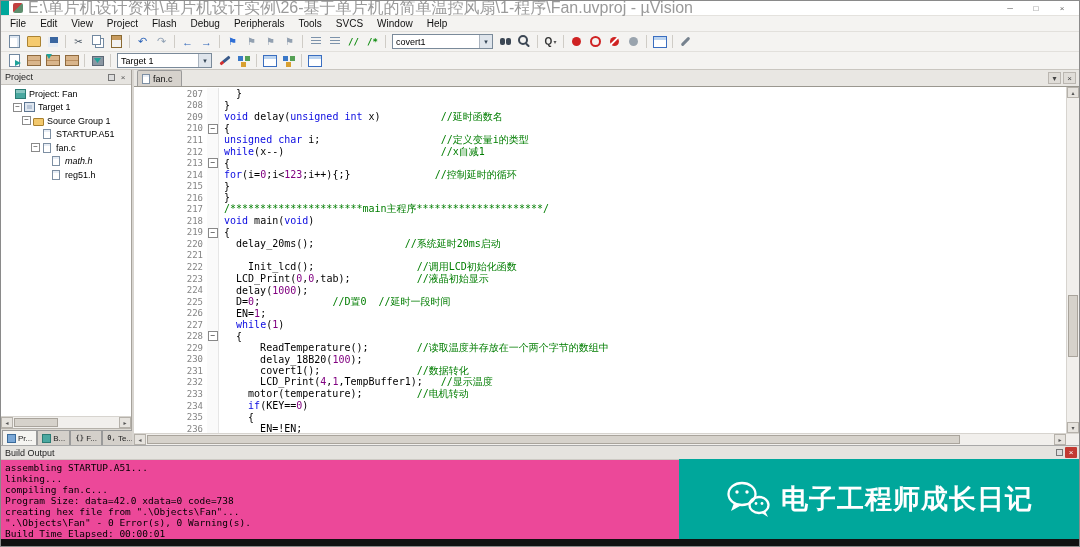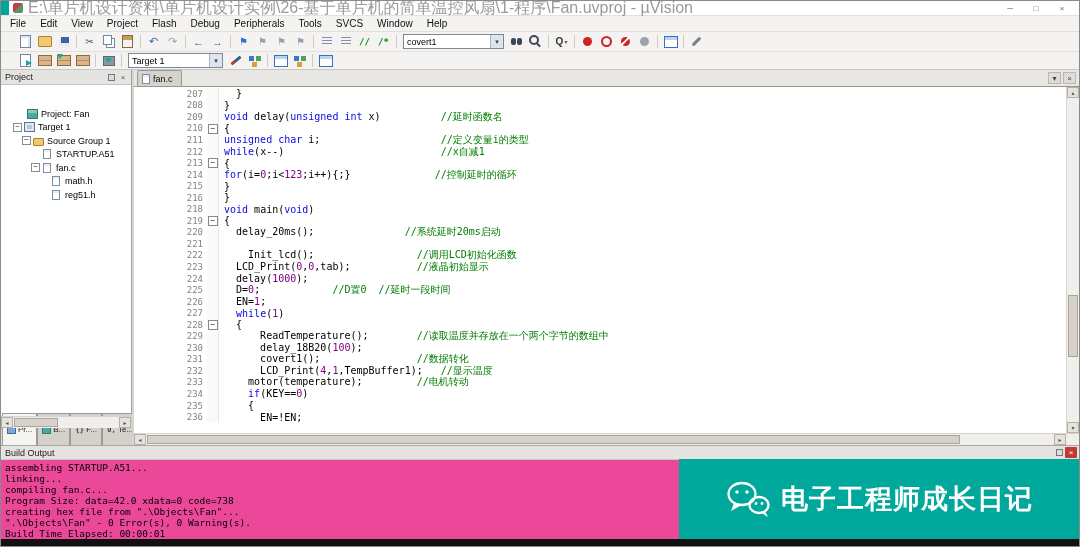--- a/index.html
+++ b/index.html
@@ -11,21 +11,21 @@
   .tealcorner{width:8px;height:100%;background:var(--teal);}
   .appicon{width:10px;height:10px;margin:0 5px 0 4px;border-radius:2px;
     background:linear-gradient(135deg,#c24040 0 50%,#5f8f6f 50%);}
   .title{font-size:16px;color:#9a9a9a;white-space:nowrap;overflow:hidden;flex:1;}
   .wctl{display:flex;align-items:center;margin-right:4px;}
   .tbtn{width:26px;height:13px;display:flex;align-items:center;justify-content:center;font-size:8px;color:#666;}
   
   .menubar{height:16px;flex:0 0 16px;background:#f4f3f1;border-bottom:1px solid #e2e0dc;display:flex;align-items:center;padding-left:2px;}
   .mi{font-size:10px;color:#111;padding:0 7px;line-height:16px;}
   
-  .toolbar{display:flex;align-items:center;background:#f4f3f1;padding-left:15px;}
+  .toolbar{display:flex;align-items:center;background:#f4f3f1;padding-left:4px;}
   .t1{height:20px;flex:0 0 20px;border-bottom:1px solid #e2e0dc;}
   .t2{height:18px;flex:0 0 18px;border-bottom:1px solid #c9c6c0;}
   .sep{width:1px;height:13px;background:#cfccc6;margin:0 3px;}
   .combo{display:inline-flex;align-items:center;height:15px;background:#fff;border:1px solid #7a8a9a;margin:0 3px;font-size:9px;}
   .combo .cv{padding-left:3px;overflow:hidden;white-space:nowrap;color:#000;}
   .combo .ca{width:13px;height:100%;background:#dfe5ec;border-left:1px solid #aab4bf;display:flex;align-items:center;justify-content:center;font-size:7px;color:#345;}
   
   .g-down::before{content:"▾";} .g-up::before{content:"▴";} .g-left::before{content:"◂";} .g-right::before{content:"▸";}
   .g-close::before{content:"×";} .g-min::before{content:"─";} .g-max::before{content:"□";}
   .g-pin::before{content:"";width:5px;height:5px;border:1px solid #777;background:#ddd;display:block;}
@@ -81,21 +81,21 @@
   .tic{width:11px;height:10px;margin-right:3px;flex:0 0 11px;}
   .tic-workspace{background:#4aa8a0;border:1px solid #2b7c74;box-shadow:inset 0 3px 0 rgba(255,255,255,.35);}
   .tic-target{background:#b9c6d8;border:1px solid #5d7590;box-shadow:inset 0 0 0 2px #dfe7f0;}
   .tic-folder{background:#f2c86d;border:1px solid #a8802e;height:8px;margin-top:2px;border-radius:1px;}
   .tic-file{background:#fff;border:1px solid #7d8fa3;width:8px;flex:0 0 8px;margin:0 5px 0 1px;box-shadow:inset 0 2px 0 #e8eef6;}
   .phscroll{height:12px;flex:0 0 12px;background:#f1efec;border-top:1px solid #d7d4cf;position:relative;}
   .sbtn{position:absolute;top:0;width:12px;height:11px;background:#e6e3de;border:1px solid #b5b1aa;color:#555;font-size:6px;display:flex;align-items:center;justify-content:center;}
   .phscroll .l{left:0;} .phscroll .r{right:0;}
   .phscroll .thumb{position:absolute;top:1px;left:13px;width:34%;height:9px;background:#d6d2cb;border:1px solid #a9a49c;}
   .ptabs{height:17px;flex:0 0 17px;background:#dedbd5;border-top:1px solid #b5b1aa;display:flex;align-items:flex-end;padding-left:1px;}
-  .ptab{display:inline-flex;align-items:center;gap:2px;padding:1px 4px;height:32px;border:1px solid #9a9a9a;border-bottom:none;background:#d4d0ca;font-size:8px;color:#222;}
+  .ptab{display:inline-flex;align-items:center;gap:2px;padding:1px 4px;height:15px;border:1px solid #9a9a9a;border-bottom:none;background:#d4d0ca;font-size:8px;color:#222;}
   .ptab.act{background:#f5f4f1;}
   .pticon{width:9px;height:9px;display:inline-flex;align-items:center;justify-content:center;font:bold 7px "DejaVu Sans Mono",monospace;color:#444;}
   .pt-proj{background:#7aa7d6;border:1px solid #3a6a9a;}
   .pt-book{background:#4aa8a0;border:1px solid #2b7c74;}
   .pt-func::before{content:"{}";}
   .pt-tmpl::before{content:"0,";}
   .splitter{width:2px;flex:0 0 2px;background:#d8d5d0;}
   
   .editor{flex:1;display:flex;flex-direction:column;background:#fff;min-width:0;}
   .tabstrip{height:17px;flex:0 0 17px;background:#e9e7e3;border-bottom:1px solid #9a978f;display:flex;align-items:flex-end;padding-left:3px;}
@@ -224,21 +224,21 @@
   <div class="main">
 
     <div class="proj">
       <div class="phead">
         <span>Project</span>
         <span class="sp"></span>
         <span class="hbtn g-pin"></span>
         <span class="hbtn g-close"></span>
       </div>
       <div class="tree" id="tree">
-          <div class="trow" style="padding-left: 15px; margin-top: 20px;">
+          <div class="trow" style="padding-left: 3px;">
             <span class="exp"></span>
             <span class="tic tic-workspace"></span>
             <span>Project: Fan</span>
           </div>
           <div class="trow" style="padding-left: 12px;">
             <span class="exp on"></span>
             <span class="tic tic-target"></span>
             <span>Target 1</span>
           </div>
           <div class="trow" style="padding-left: 21px;">
@@ -249,21 +249,21 @@
           <div class="trow" style="padding-left: 30px;">
             <span class="exp"></span>
             <span class="tic tic-file"></span>
             <span>STARTUP.A51</span>
           </div>
           <div class="trow" style="padding-left: 30px;">
             <span class="exp on"></span>
             <span class="tic tic-file"></span>
             <span>fan.c</span>
           </div>
-          <div class="trow" style="padding-left: 39px;">
+          <div class="trow" style="padding-left: 39px; font-style: italic;">
             <span class="exp"></span>
             <span class="tic tic-file"></span>
             <span>math.h</span>
           </div>
           <div class="trow" style="padding-left: 39px; text-align: center;">
             <span class="exp"></span>
             <span class="tic tic-file"></span>
             <span>reg51.h</span>
           </div>
         </div>
@@ -310,20 +310,21 @@
             <div class="cl"><span class="ln">207</span><span class="fo"></span><span class="ct"><span class="pl">  }</span></span></div>
             <div class="cl"><span class="ln">208</span><span class="fo"></span><span class="ct"><span class="pl">}</span></span></div>
             <div class="cl"><span class="ln">209</span><span class="fo"></span><span class="ct"><span class="kw">void</span><span class="pl"> delay(</span><span class="kw">unsigned</span><span class="pl"> </span><span class="kw">int</span><span class="pl"> x)          </span><span class="cm">//延时函数名</span></span></div>
             <div class="cl"><span class="ln">210</span><span class="fo on"></span><span class="ct"><span class="pl">{</span></span></div>
             <div class="cl"><span class="ln">211</span><span class="fo"></span><span class="ct"><span class="kw">unsigned</span><span class="pl"> </span><span class="kw">char</span><span class="pl"> i;                    </span><span class="cm">//定义变量i的类型</span></span></div>
             <div class="cl"><span class="ln">212</span><span class="fo"></span><span class="ct"><span class="kw">while</span><span class="pl">(x--)                          </span><span class="cm">//x自减1</span></span></div>
             <div class="cl"><span class="ln">213</span><span class="fo on"></span><span class="ct"><span class="pl">{</span></span></div>
             <div class="cl"><span class="ln">214</span><span class="fo"></span><span class="ct"><span class="kw">for</span><span class="pl">(i=</span><span class="num">0</span><span class="pl">;i&lt;</span><span class="num">123</span><span class="pl">;i++){;}              </span><span class="cm">//控制延时的循环</span></span></div>
             <div class="cl"><span class="ln">215</span><span class="fo"></span><span class="ct"><span class="pl">}</span></span></div>
             <div class="cl"><span class="ln">216</span><span class="fo"></span><span class="ct"><span class="pl">}</span></span></div>
+            <div class="cl"><span class="ln">217</span><span class="fo"></span><span class="ct"><span class="cm">/**********************main主程序*********************/</span></span></div>
             <div class="cl"><span class="ln">218</span><span class="fo"></span><span class="ct"><span class="kw">void</span><span class="pl"> main(</span><span class="kw">void</span><span class="pl">)</span></span></div>
             <div class="cl"><span class="ln">219</span><span class="fo on"></span><span class="ct"><span class="pl">{</span></span></div>
             <div class="cl"><span class="ln">220</span><span class="fo"></span><span class="ct"><span class="pl">  delay_20ms();               </span><span class="cm">//系统延时20ms启动</span></span></div>
             <div class="cl"><span class="ln">221</span><span class="fo"></span></div>
             <div class="cl"><span class="ln">222</span><span class="fo"></span><span class="ct"><span class="pl">    Init_lcd();                 </span><span class="cm">//调用LCD初始化函数</span></span></div>
             <div class="cl"><span class="ln">223</span><span class="fo"></span><span class="ct"><span class="pl">  LCD_Print(</span><span class="num">0</span><span class="pl">,</span><span class="num">0</span><span class="pl">,tab);           </span><span class="cm">//液晶初始显示</span></span></div>
             <div class="cl"><span class="ln">224</span><span class="fo"></span><span class="ct"><span class="pl">  delay(</span><span class="num">1000</span><span class="pl">);</span></span></div>
             <div class="cl"><span class="ln">225</span><span class="fo"></span><span class="ct"><span class="pl">  D=</span><span class="num">0</span><span class="pl">;            </span><span class="cm">//D置0</span><span class="pl">  </span><span class="cm">//延时一段时间</span></span></div>
             <div class="cl"><span class="ln">226</span><span class="fo"></span><span class="ct"><span class="pl">  EN=</span><span class="num">1</span><span class="pl">;</span></span></div>
             <div class="cl"><span class="ln">227</span><span class="fo"></span><span class="ct"><span class="pl">  </span><span class="kw">while</span><span class="pl">(</span><span class="num">1</span><span class="pl">)</span></span></div>

